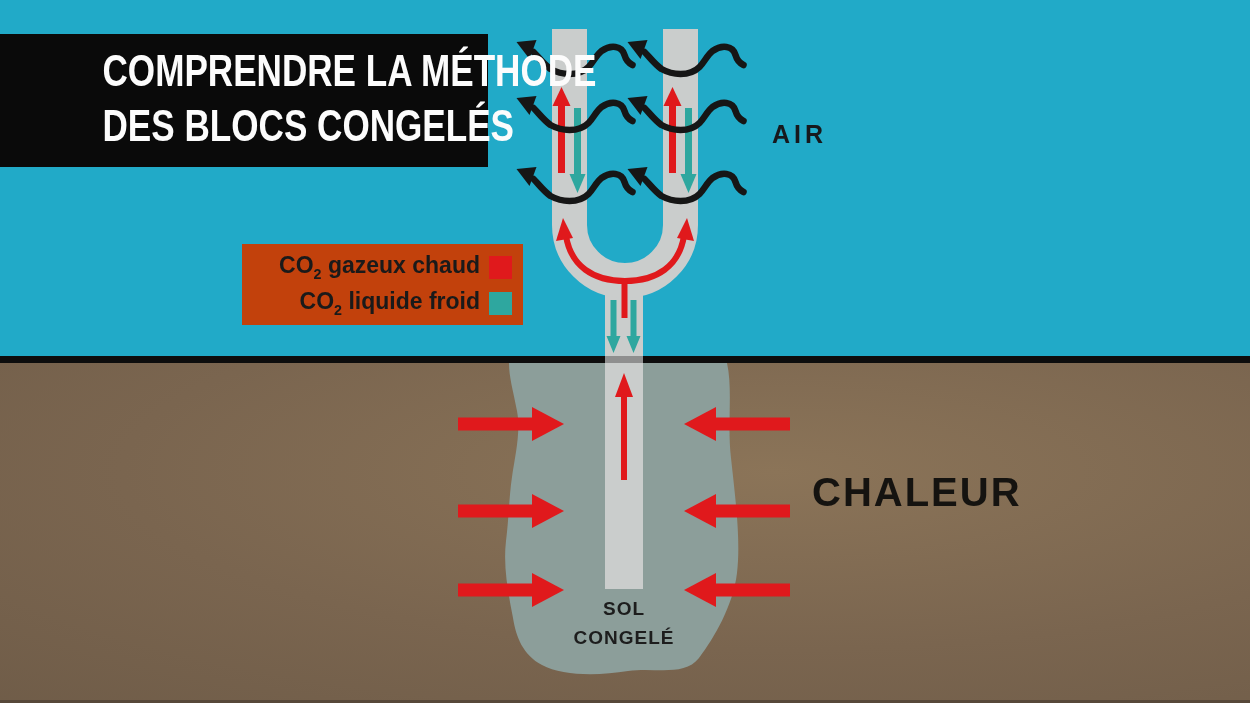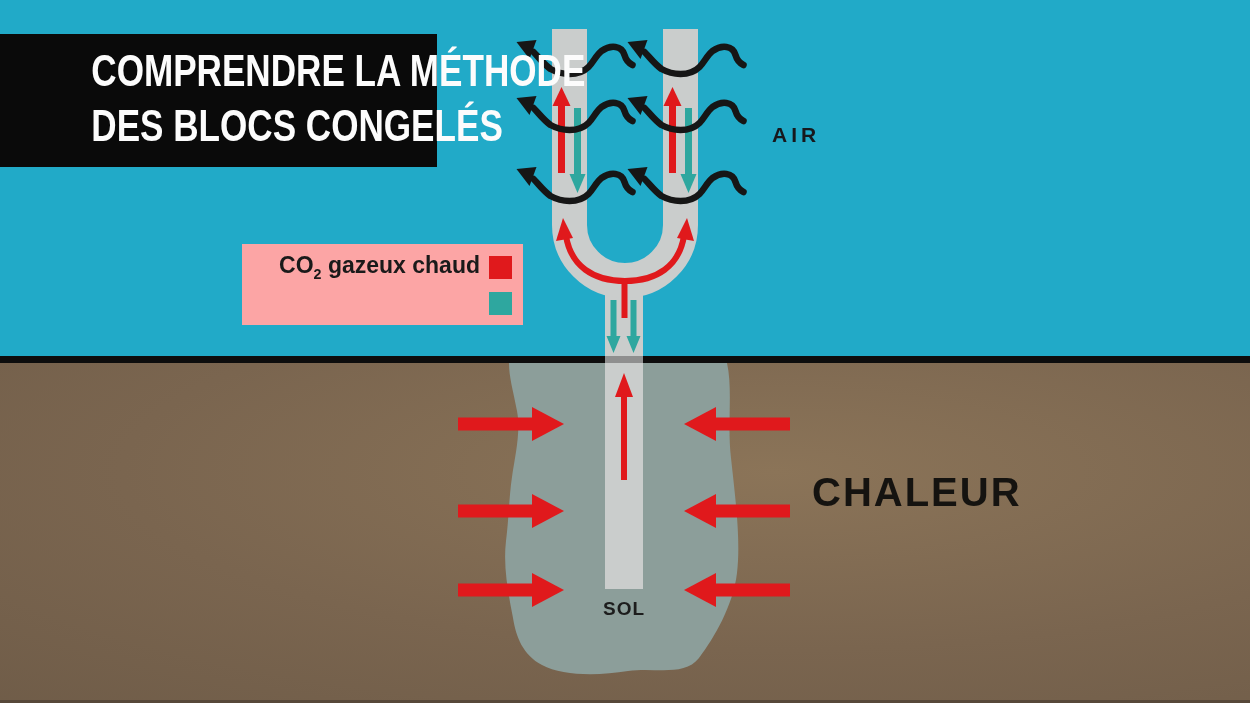--- a/index.html
+++ b/index.html
@@ -5,48 +5,48 @@
   html,body{margin:0;padding:0;background:#000;}
   .stage{
     position:relative;width:1250px;height:703px;overflow:hidden;
     font-family:"Liberation Sans",sans-serif;
     background:#21aac8;
   }
   .stage svg{position:absolute;left:0;top:0;}
 
   
   .title-box{
-    position:absolute;left:0;top:34px;width:437px;height:133px;
+    position:absolute;left:0;top:34px;width:488px;height:133px;
     background:#0a0a0a;color:#fcfcfc;
     text-align:right;padding:9px 22px 0 0;box-sizing:border-box;
   }
   .title-line{
     display:block;font-size:45px;font-weight:700;line-height:55px;
     transform:scaleX(.78);transform-origin:100% 50%;
     letter-spacing:0;white-space:nowrap;
   }
 
   
   .legend{
     position:absolute;left:242px;top:244px;width:281px;height:81px;
-    background:#fca5a5;box-sizing:border-box;padding-top:5px;
+    background:#c2410c;box-sizing:border-box;padding-top:5px;
   }
   .legend-row{
     display:flex;justify-content:flex-end;align-items:center;
     height:36px;padding-right:11px;gap:9px;
   }
   .legend-label{
     font-size:23px;font-weight:700;color:#1a1a1a;white-space:nowrap;
   }
   .legend-label sub{font-size:.62em;}
   .swatch{width:23px;height:23px;display:inline-block;}
 
   
   .lbl{position:absolute;font-weight:700;color:#17191d;white-space:nowrap;}
-  .lbl-air{left:772px;top:116px;font-size:21px;line-height:37px;letter-spacing:4px;}
+  .lbl-air{left:772px;top:116px;font-size:25px;line-height:37px;letter-spacing:4px;}
   .lbl-chaleur{left:796px;top:473px;font-size:40px;line-height:38px;letter-spacing:2px;color:#151310;margin-left:16px;}
   .lbl-sol{left:504px;top:594px;width:240px;text-align:center;font-size:19px;line-height:29px;letter-spacing:1px;color:#1d1d1d;}
 </style>
 </head>
 <body>
 
 <div class="stage">
 
   <svg width="1250" height="703" viewBox="0 0 1250 703">
     <defs>
@@ -162,29 +162,31 @@
     <span class="title-line">COMPRENDRE LA MÉTHODE</span>
     <span class="title-line">DES BLOCS CONGELÉS</span>
   </div>
 
   <div class="legend">
     <div class="legend-row">
       <span class="legend-label"><span>CO</span><sub>2</sub><span> gazeux chaud</span></span>
       <span class="swatch" style="background: rgb(224, 25, 28);"></span>
     </div>
     <div class="legend-row">
+      <span class="legend-label"><span>CO</span><sub>2</sub><span> liquide froid</span></span>
       <span class="swatch" style="background: rgb(46, 167, 159);"></span>
     </div>
   </div>
 
   <div class="lbl lbl-air">
     <div>AIR</div>
   </div>
 
   <div class="lbl lbl-chaleur">
     <div>CHALEUR</div>
   </div>
 
   <div class="lbl lbl-sol">
     <div>SOL</div>
+    <div>CONGELÉ</div>
   </div>
 
 </div>
 
 </body></html>

